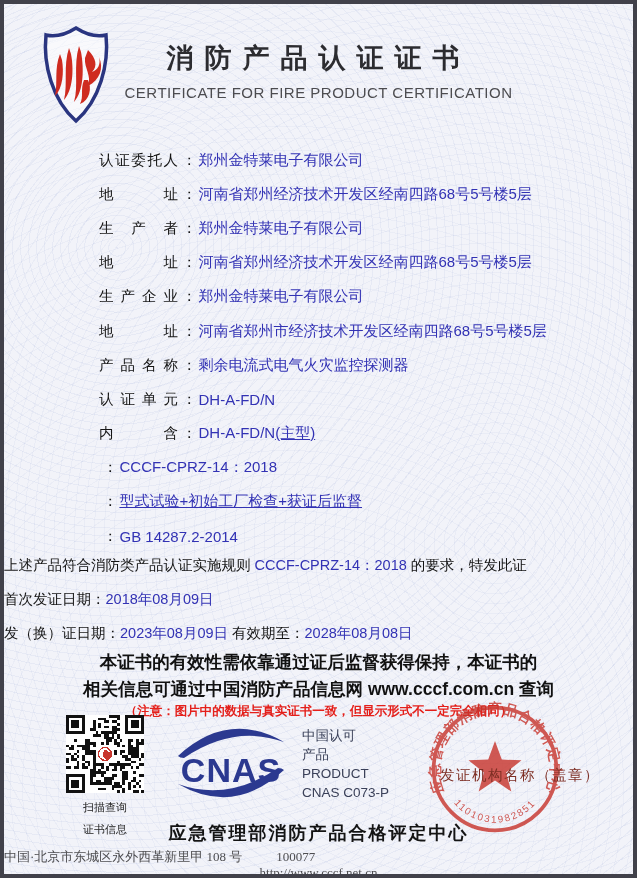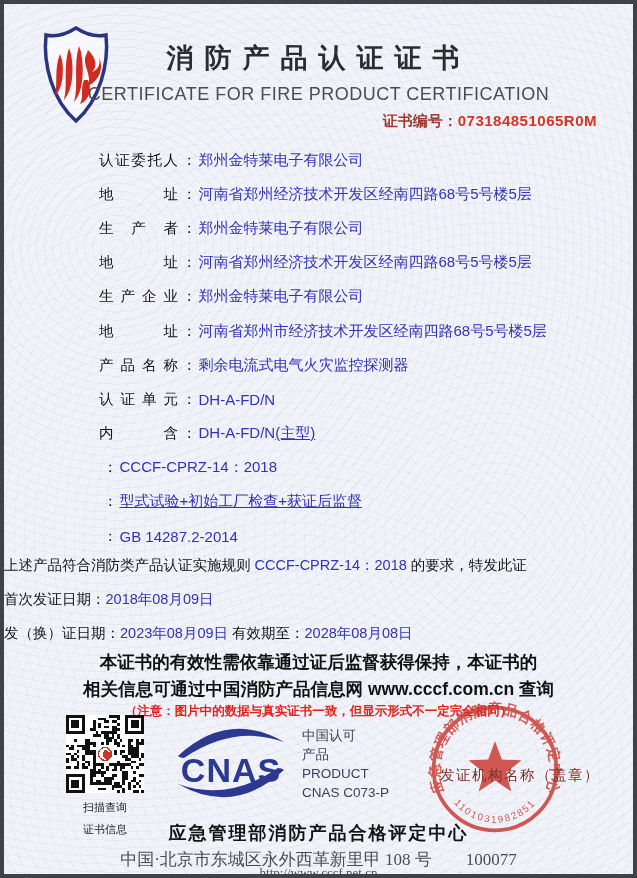--- a/index.html
+++ b/index.html
@@ -16,21 +16,21 @@
     font-family:"Liberation Sans","DejaVu Sans",sans-serif;
     color:#1c1c1c;
     overflow:hidden;
   }
   .abs{position:absolute;}
 
   
   .logo{left:34px;top:20px;width:76px;height:102px;}
   .title{left:0;right:0;top:36px;text-align:center;font-size:27px;font-weight:600;
          letter-spacing:11px;color:#2c2c30;font-family:"Liberation Serif","DejaVu Serif",serif;}
-  .subtitle{left:0;right:0;top:80px;text-align:center;font-size:18px;color:#4c4c50;letter-spacing:0.5px;}
+  .subtitle{left:0;right:0;top:80px;text-align:center;font-size:15px;color:#4c4c50;letter-spacing:0.5px;}
   .certno{right:36px;top:108px;font-size:15px;}
   .certno .lab{color:#9d3b30;font-weight:600;}
   .certno .num{color:#d63425;font-weight:600;letter-spacing:0.5px;}
 
   
   .fields{left:95px;top:139px;right:24px;}
   .row{height:34.2px;display:flex;align-items:center;font-size:14.5px;}
   .lbl{display:inline-block;width:79px;text-align:justify;text-align-last:justify;
        color:#141414;font-weight:500;flex:none;}
   .lbl.long{width:118px;text-align-last:justify;}
@@ -54,21 +54,21 @@
   .qrcap{left:48px;top:792px;width:106px;text-align:center;font-size:11px;color:#222;line-height:22px;}
   .cnas-logo{left:166px;top:716px;width:122px;height:86px;}
   .cnas-text{left:298px;top:722px;font-size:13.5px;color:#3a4058;line-height:19px;}
   .cnas-text .cn{font-family:"Liberation Serif","DejaVu Serif",serif;}
   .stamp{left:412px;top:686px;width:158px;height:158px;}
   .stamp-overlay{left:436px;top:762px;font-size:14.5px;color:#7d2e24;letter-spacing:1.5px;
                  font-family:"Liberation Serif","DejaVu Serif",serif;white-space:nowrap;}
 
   
   .forg{left:0;right:0;top:817px;text-align:center;font-size:18px;font-weight:700;color:#141414;letter-spacing:2px;}
-  .faddr{left:0;right:0;top:844px;text-align:center;font-size:17px;color:#4d4d50;
+  .faddr{left:0;right:0;top:844px;font-size:13px;color:#4d4d50;
          font-family:"Liberation Serif","DejaVu Serif",serif;}
   .faddr .gap{display:inline-block;width:34px;}
   .furl{left:0;right:0;top:861px;text-align:center;font-size:13px;color:#4d4d50;
         font-family:"Liberation Serif","DejaVu Serif",serif;}
 </style>
 </head>
 <body>
 
 <div class="page">
 
@@ -79,23 +79,20 @@
       <path d="M31 24 C25 42 30 60 26 76 C35 66 36 45 33 30 Z"></path>
       <path d="M41 22 C35 42 41 62 36 78 C46 67 46 44 43 28 Z"></path>
       <path d="M50 26 C58 34 60 42 54 48 C60 46 63 40 61 33 C66 44 62 56 50 62 C54 52 46 44 47 34 Z"></path>
       <path d="M46 56 C42 66 46 72 42 80 C52 76 54 64 50 56 Z"></path>
     </g>
   </svg>
 
   <div class="abs title">消防产品认证证书</div>
   <div class="abs subtitle">CERTIFICATE FOR FIRE PRODUCT CERTIFICATION</div>
 
-  <div class="abs certno">
-    <span class="lab">证书编号：</span><span class="num">073184851065R0M</span>
-  </div>
 
   <div class="abs fields">
     <div class="row">
       <span class="lbl">认证委托人</span>
       <span class="colon">：</span>
       <span class="val">郑州金特莱电子有限公司</span>
     </div>
     <div class="row">
       <span class="lbl">地址</span>
       <span class="colon">：</span>

